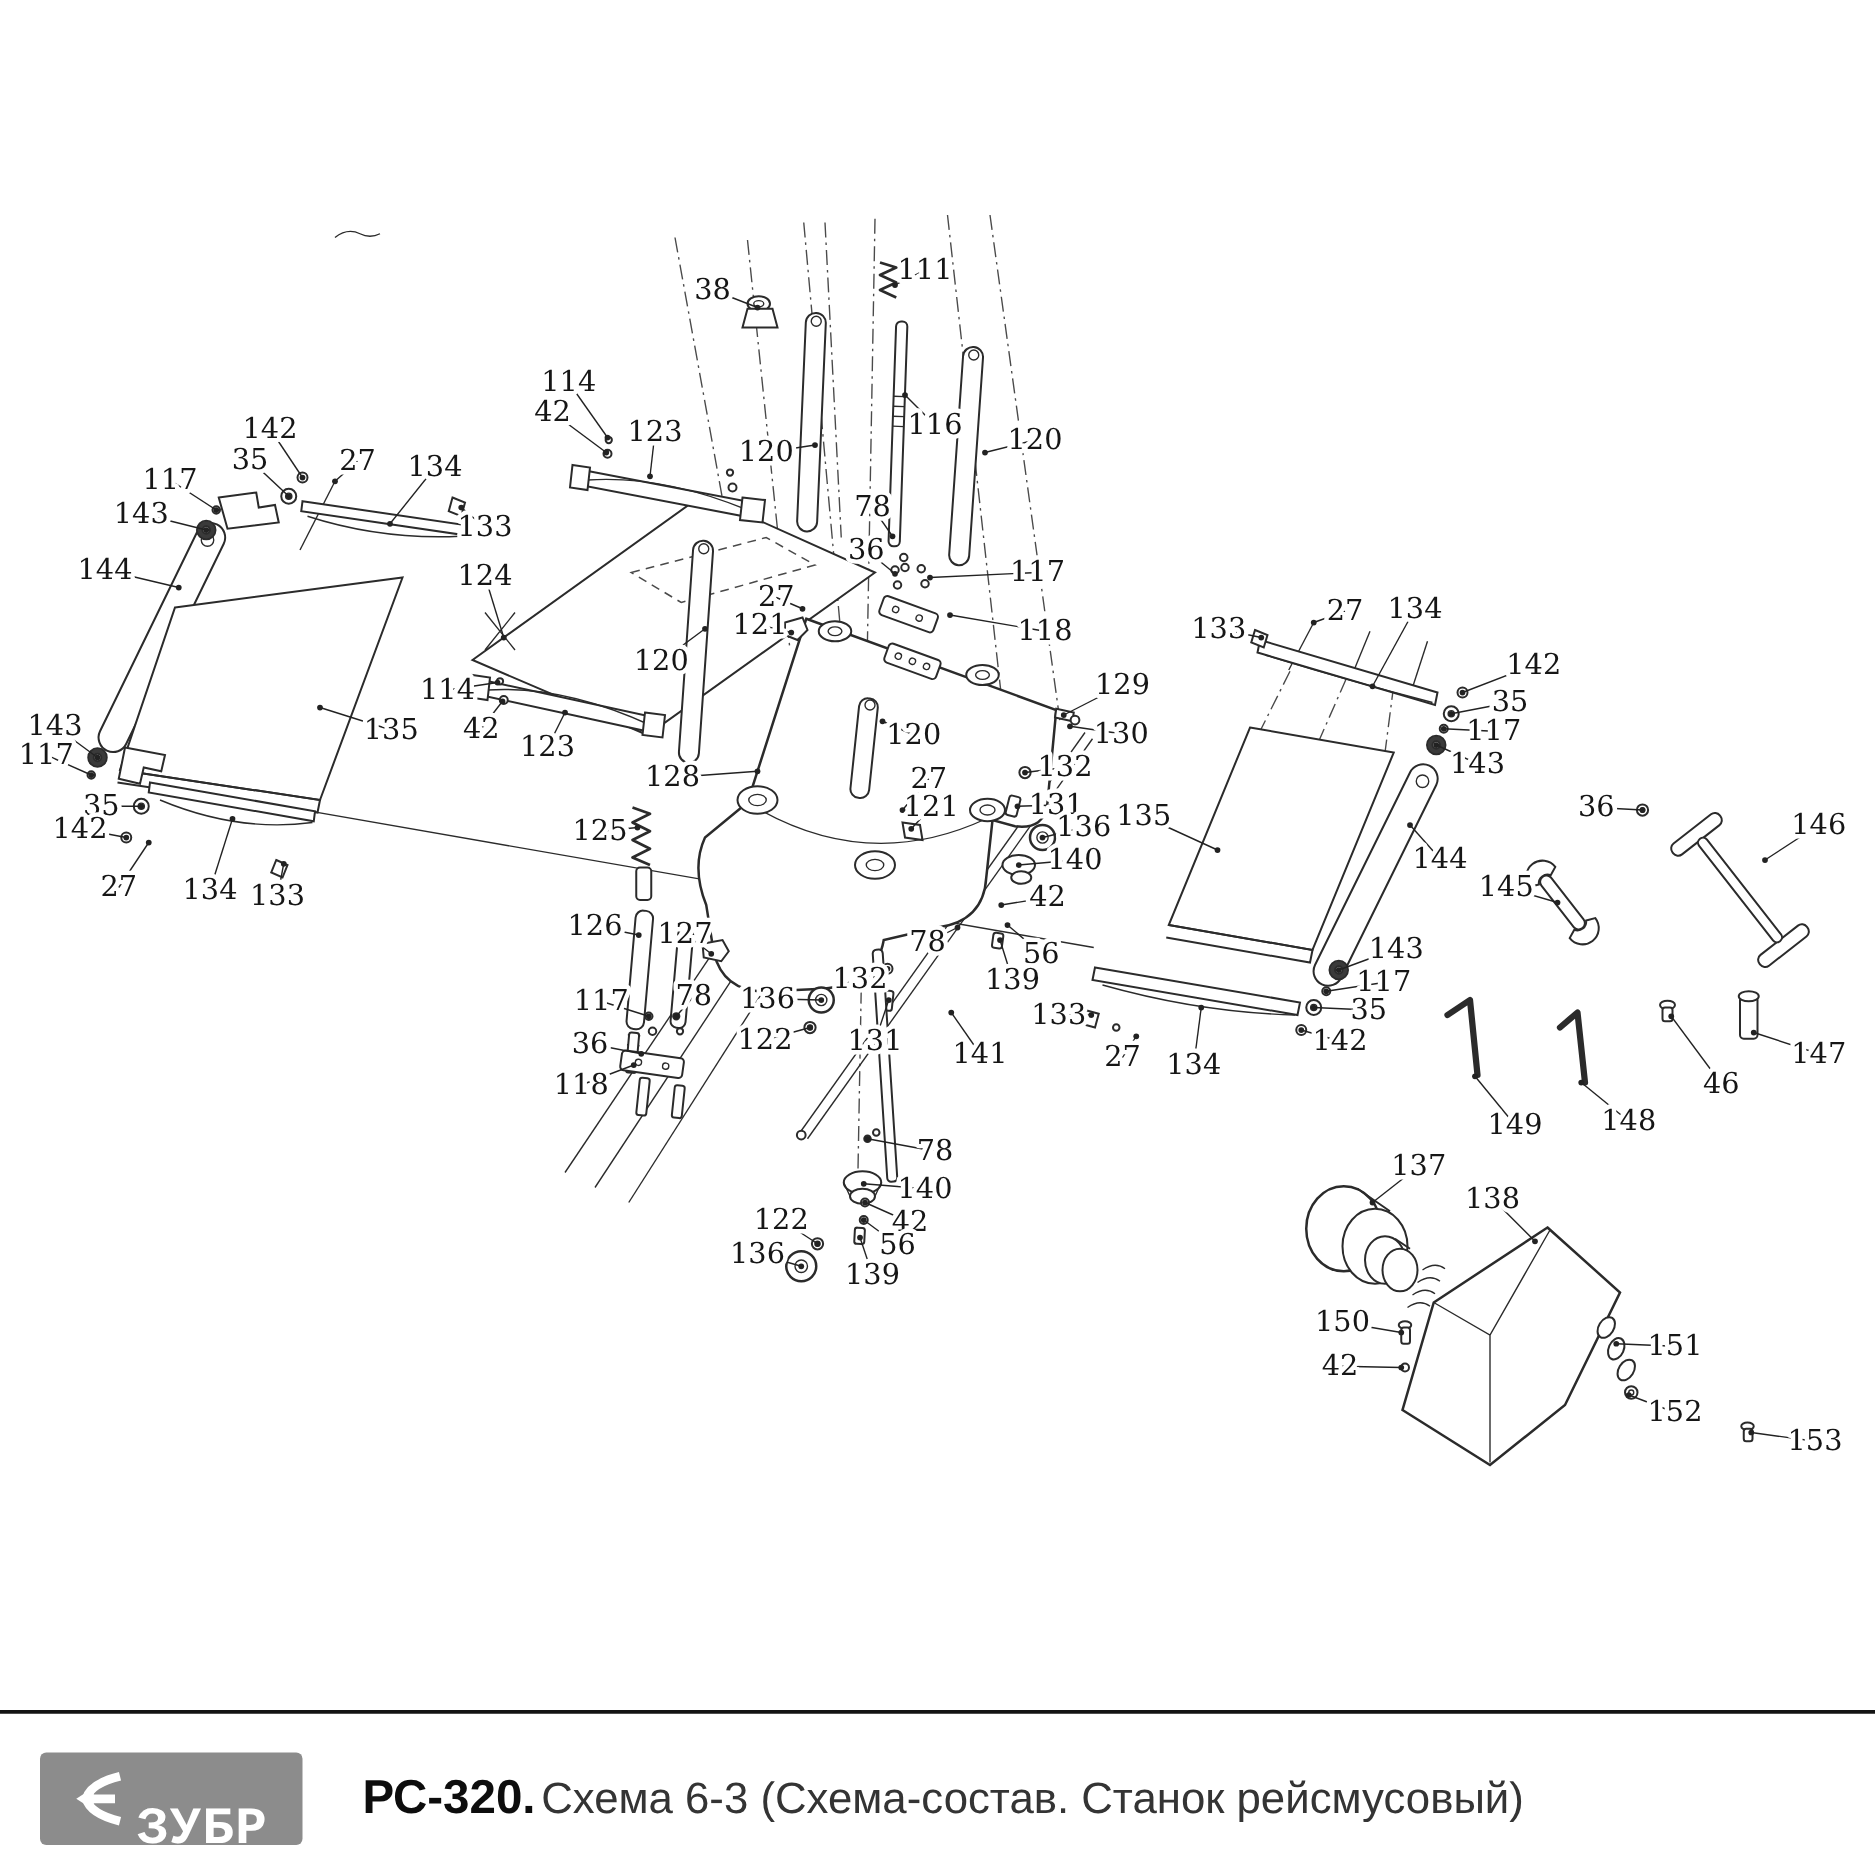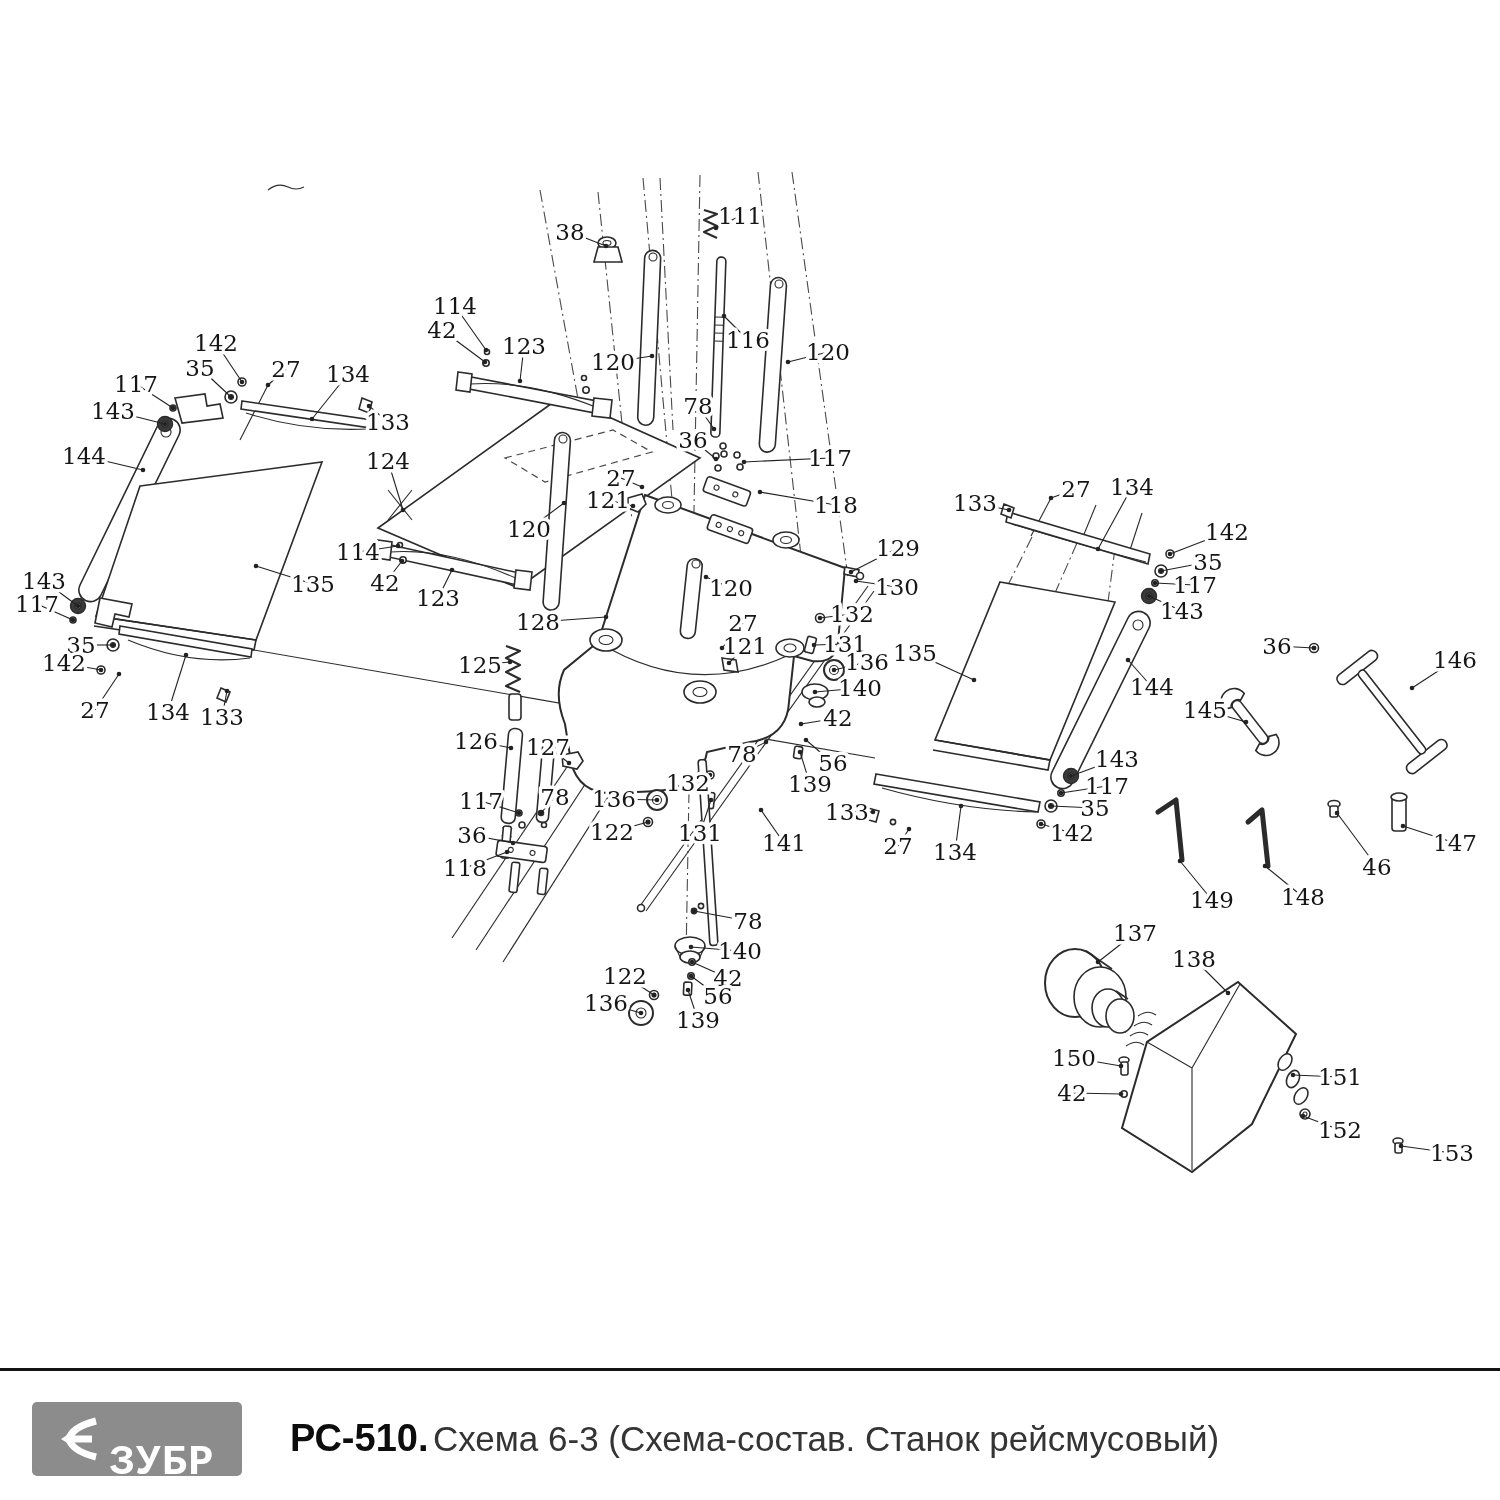--- a/index.html
+++ b/index.html
@@ -620,18 +620,18 @@
 <div class="footer">
   <div class="logo">
     <svg width="42" height="46" viewBox="0 0 42 46">
       <path d="M36,5 C20,9 11,15 9,23 C11,31 20,37 36,41" stroke="#fff" stroke-width="7" fill="none"></path>
       <path d="M12,23 H32" stroke="#fff" stroke-width="7"></path>
       <path d="M1,23 L15,14 V32 Z" fill="#fff"></path>
     </svg>
     <span class="brand">ЗУБР</span>
   </div>
   <div class="ftext">
-    <span class="model">РС-510.</span>
+    <span class="model">РС-320.</span>
     <span class="ftitle">Схема 6-3 (Схема-состав. Станок рейсмусовый)</span>
   </div>
 </div>
 
 </div>
 
 </body></html>

